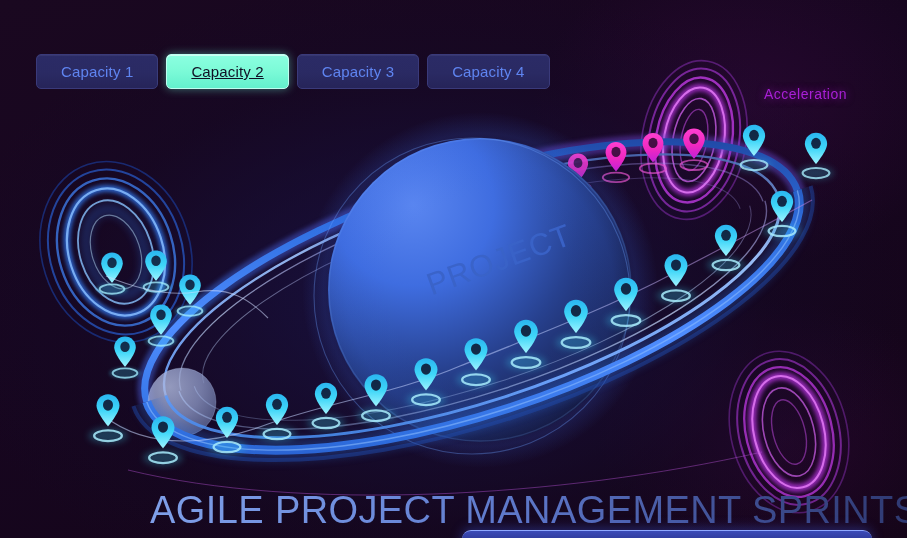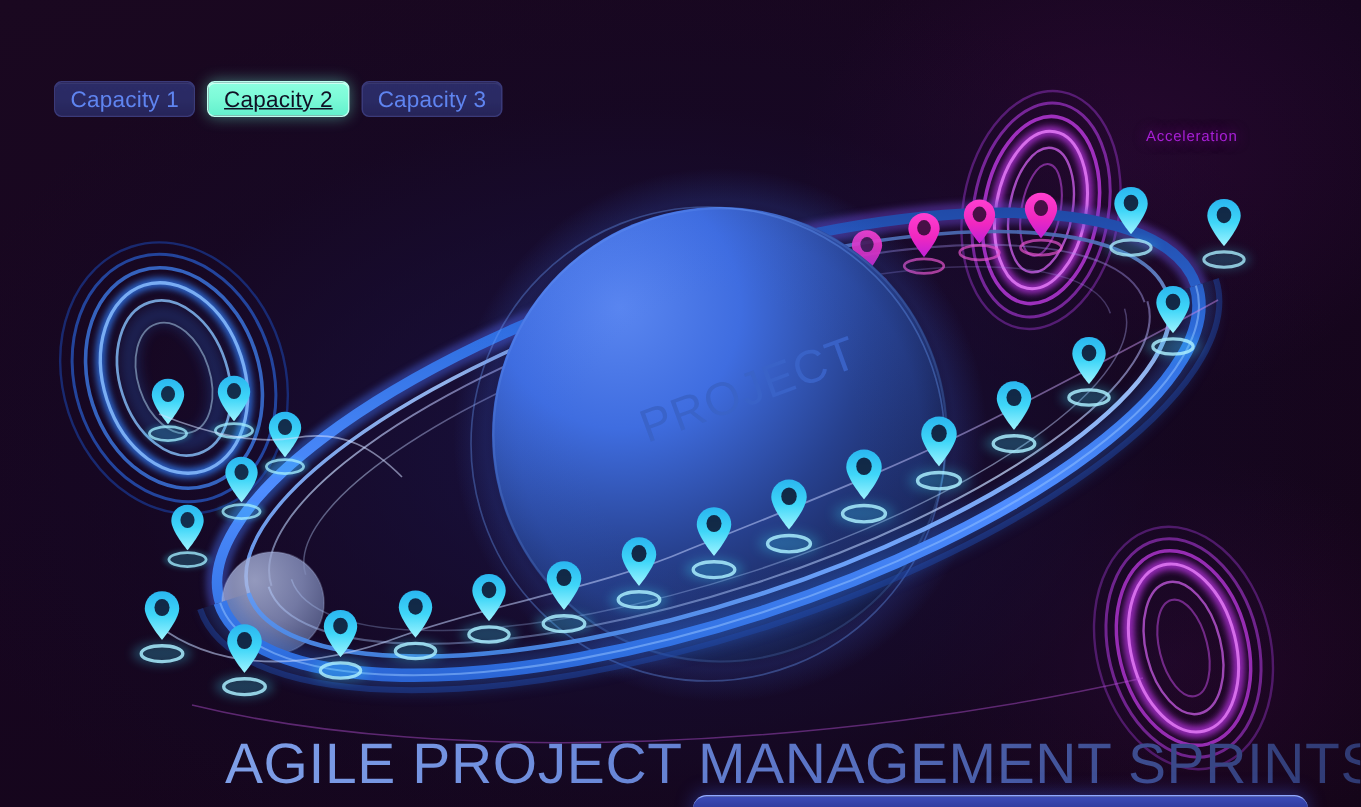--- a/index.html
+++ b/index.html
@@ -37,22 +37,22 @@
   
   .tabbar {
     position: absolute;
     left: 36px;
     top: 54px;
     display: flex;
     gap: 8px;
     z-index: 40;
   }
   .tab {
-    height: 24px;
-    padding: 0 10px;
+    height: 35px;
+    padding: 0 24px;
     display: flex;
     align-items: center;
     justify-content: center;
     border-radius: 5px;
     font-size: 15px;
     letter-spacing: .15px;
     white-space: nowrap;
     cursor: pointer;
     background: linear-gradient(180deg,#2b2b66 0%, #2a2a63 55%, #262459 100%);
     color: #5f84f0;
@@ -66,21 +66,21 @@
     border: 1px solid #bdfff0;
     box-shadow: 0 0 10px rgba(110,250,215,0.45), inset 0 1px 0 rgba(255,255,255,0.55);
     text-decoration: underline;
   }
 
   
   .accel-label {
     position: absolute;
     left: 764px;
     top: 86px;
-    font-size: 10px;
+    font-size: 14px;
     color: #a81fd6;
     letter-spacing: .5px;
     z-index: 40;
     text-shadow: 0 0 9px rgba(190,40,230,0.55);
     white-space: nowrap;
     user-select: none;
   }
 
   
   .headline {
@@ -488,20 +488,23 @@
   <div class="tabbar">
     <div class="tab">
       <span>Capacity 1</span>
     </div>
     <div class="tab active">
       <span>Capacity 2</span>
     </div>
     <div class="tab">
       <span>Capacity 3</span>
     </div>
+    <div class="tab">
+      <span>Capacity 4</span>
+    </div>
   </div>
 
   <div class="accel-label">Acceleration</div>
 
   <div class="headline">AGILE PROJECT MANAGEMENT SPRINTS</div>
 
   <div class="bottom-panel"></div>
 
 </div>
 

